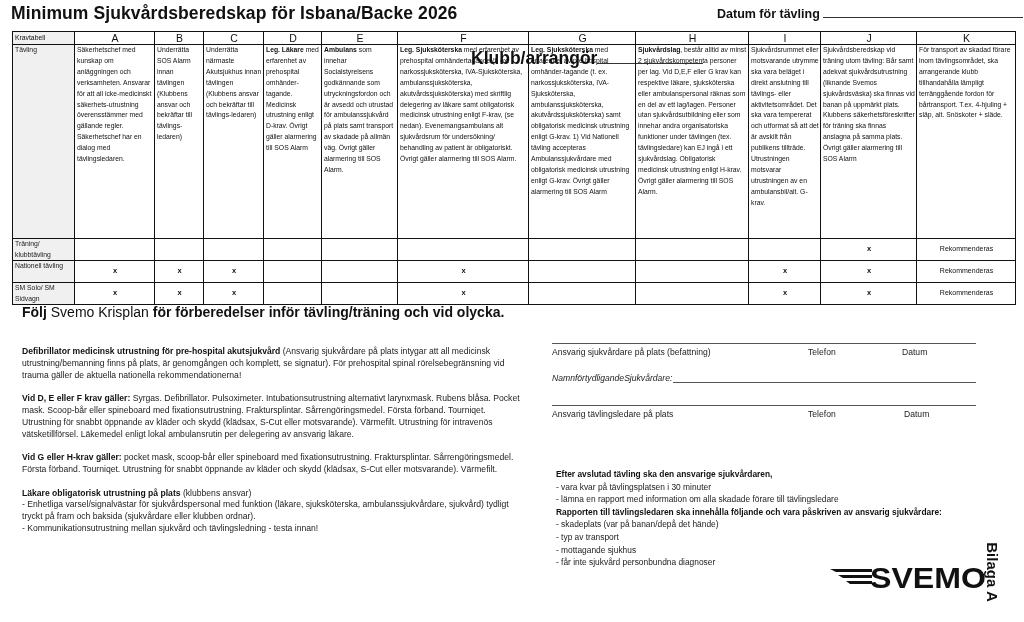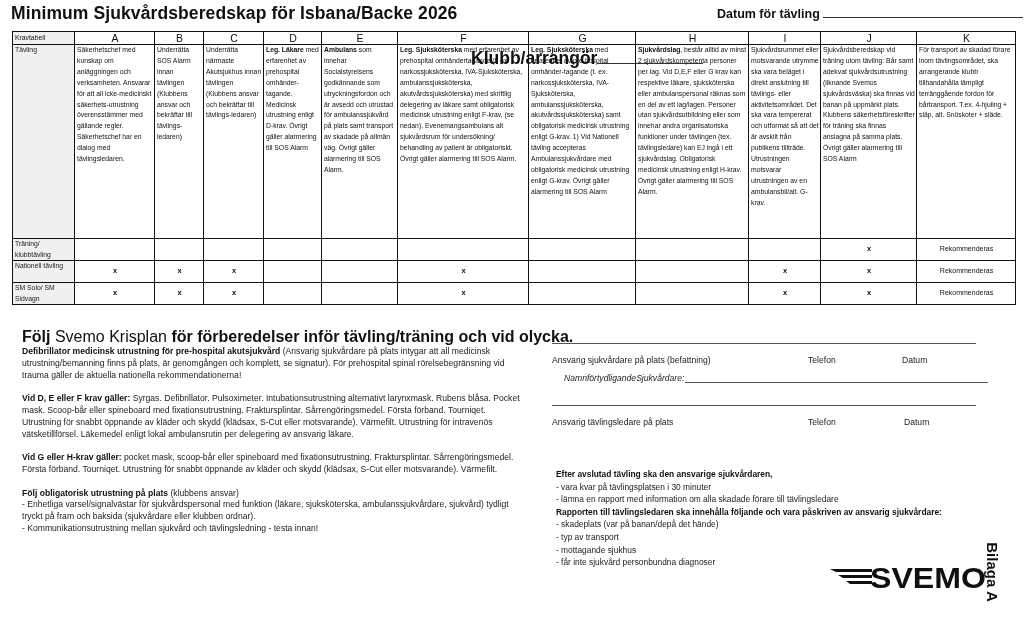--- a/index.html
+++ b/index.html
@@ -16,33 +16,33 @@
   table.req th { font-weight:normal; font-size:10.5px; line-height:12px; text-align:center; height:12px; }
   table.req th.corner { font-size:6.8px; text-align:left; background:#f0f0f0; }
   table.req td.rowhead { background:#f0f0f0; color:#222; }
   table.req tr.desc td { height:193px; overflow:hidden; }
   table.req tr.desc td .cell { height:193px; overflow:hidden; }
   table.req tr.mark td { height:21px; vertical-align:middle; text-align:center; font-weight:bold; font-size:7.5px; }
   table.req tr.mark td.rowhead { text-align:left; vertical-align:top; font-weight:normal; font-size:6.8px; line-height:10.5px; }
   table.req tr.mark td.rec { font-weight:normal; font-size:7px; }
   table.req b { font-weight:bold; }
 
-  .follow { position:absolute; left:22px; top:328px; font-size:16px; }
+  .follow { position:absolute; left:22px; top:304px; font-size:14px; }
   .follow b { font-weight:bold; }
   .left-text { position:absolute; left:22px; top:346px; width:500px; font-size:8.6px; line-height:11.8px; color:#222; }
   .left-text p { margin:0 0 11.8px 0; }
   .left-text b { color:#111; }
 
   .sig { position:absolute; left:552px; width:424px; font-size:8.6px; color:#222; }
   .sig .rule { border-top:1px solid #555; height:0; }
   .sig .labels { position:relative; height:14px; margin-top:3px; }
-  .sig .labels span { position:absolute; top:8px;text-align:right; }
+  .sig .labels span { position:absolute; top:0;text-align:right; }
   .sig1 { top:343px; }
   .sig2 { top:405px; }
-  .namn { position:absolute; left:564px; top:373px; width:424px; font-size:8.6px; font-style:italic; color:#222; display:flex; }
+  .namn { position:absolute; left:552px; top:373px; width:424px; font-size:8.6px; font-style:italic; color:#222; display:flex; }
   .namn .fill { flex:1; border-bottom:1px solid #555; margin-left:1px; height:9px; }
 
   .after { position:absolute; left:556px; top:468px; width:440px; font-size:8.4px; line-height:12.6px; color:#222; }
   .after div { white-space:nowrap; }
   .after b { color:#111; }
 
   .logo { position:absolute; left:830px; top:563px; width:156px; height:28px; }
   .bilaga { position:absolute; left:977px; top:537px; width:30px; height:70px; }
   .bilaga span { position:absolute; left:50%; top:50%; transform:translate(-50%,-50%) rotate(90deg); font-weight:bold; font-size:15px; white-space:nowrap; }
 </style>
@@ -172,21 +172,21 @@
 
 <div class="follow">
   <b>Följ</b><span> Svemo Krisplan </span><b>för förberedelser inför tävling/träning och vid olycka.</b>
 </div>
 
 <div class="left-text">
   <p><b>Defibrillator medicinsk utrustning för pre-hospital akutsjukvård</b><span> (Ansvarig sjukvårdare på plats intygar att all medicinsk utrustning/bemanning finns på plats, är genomgången och komplett, se signatur). För prehospital spinal rörelsebegränsning vid trauma gäller de aktuella nationella rekommendationerna!</span></p>
   <p><b>Vid D, E eller F krav gäller:</b><span> Syrgas. Defibrillator. Pulsoximeter. Intubationsutrustning alternativt larynxmask. Rubens blåsa. Pocket mask. Scoop-bår eller spineboard med fixationsutrustning. Fraktursplintar. Sårrengöringsmedel. Första förband. Tourniqet. Utrustning för snabbt öppnande av kläder och skydd (klädsax, S-Cut eller motsvarande). Värmefilt. Utrustning för intravenös vätsketillförsel. Läkemedel enligt lokal ambulansrutin per delegering av ansvarig läkare.</span></p>
   <p><b>Vid G eller H-krav gäller:</b><span> pocket mask, scoop-bår eller spineboard med fixationsutrustning. Fraktursplintar. Sårrengöringsmedel. Första förband. Tourniqet. Utrustning för snabbt öppnande av kläder och skydd (klädsax, S-Cut eller motsvarande). Värmefilt.</span></p>
   <div>
-    <div><b>Följ obligatorisk utrustning på plats</b><span> (klubbens ansvar)</span></div>
+    <div><b>Läkare obligatorisk utrustning på plats</b><span> (klubbens ansvar)</span></div>
     <div>- Enhetliga varsel/signalvästar för sjukvårdspersonal med funktion (läkare, sjuksköterska, ambulanssjukvårdare, sjukvård) tydligt tryckt på fram och baksida (sjukvårdare eller klubben ordnar).</div>
     <div>- Kommunikationsutrustning mellan sjukvård och tävlingsledning - testa innan!</div>
   </div>
 </div>
 
 <div class="sig sig1">
   <div class="rule"></div>
   <div class="labels">
     <span style="left:0">Ansvarig sjukvårdare på plats (befattning)</span>
     <span style="left:256px">Telefon</span>

